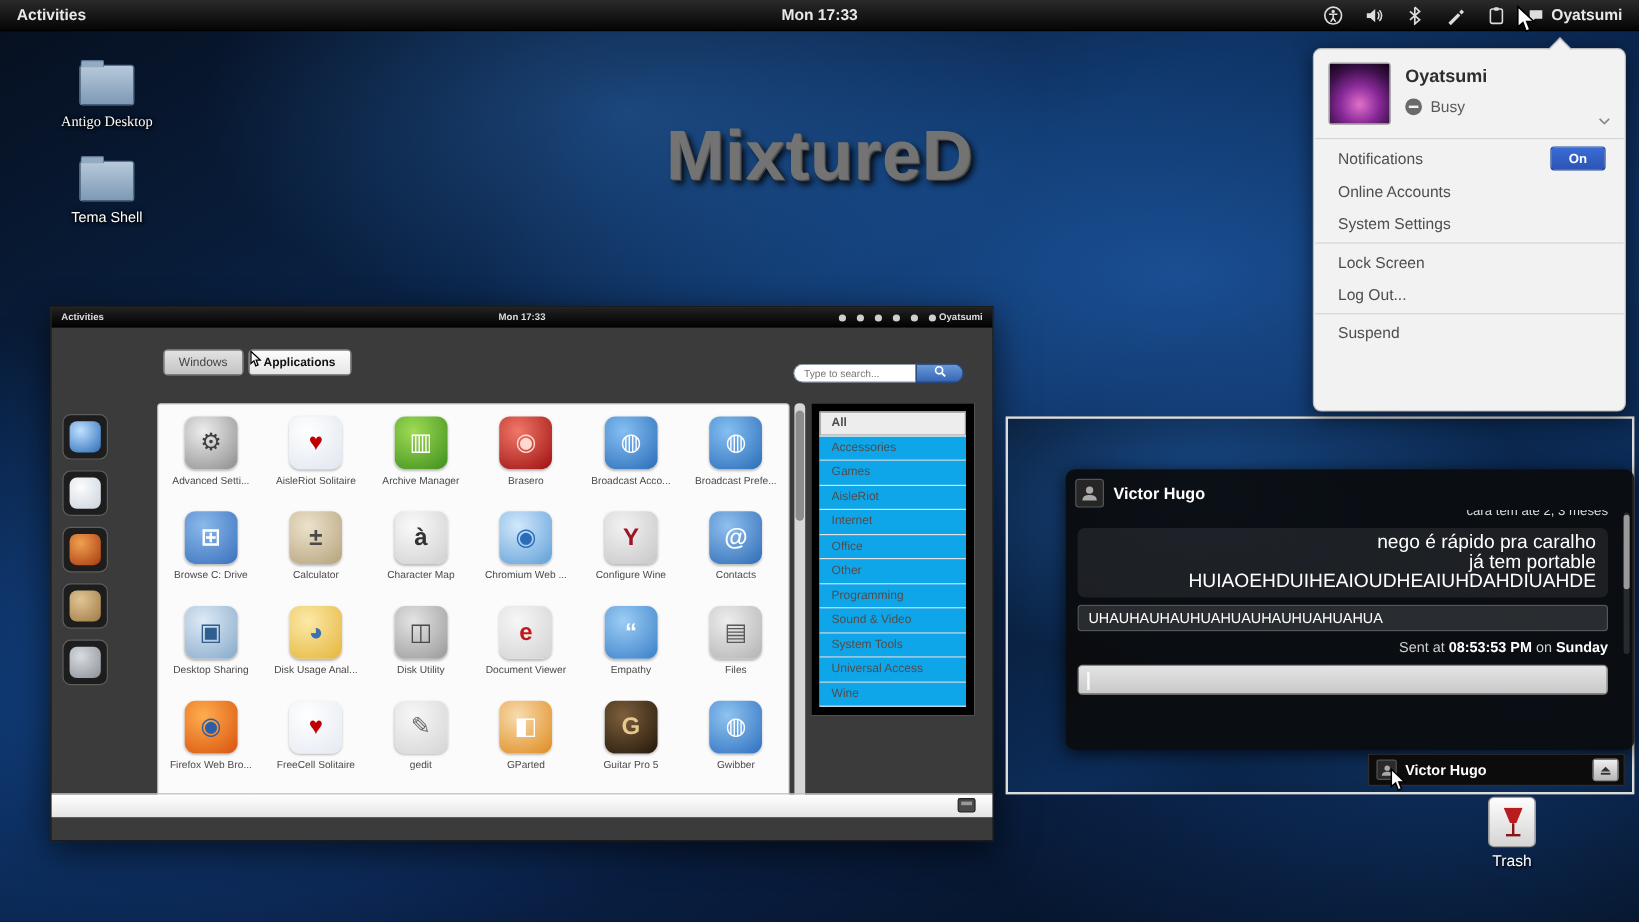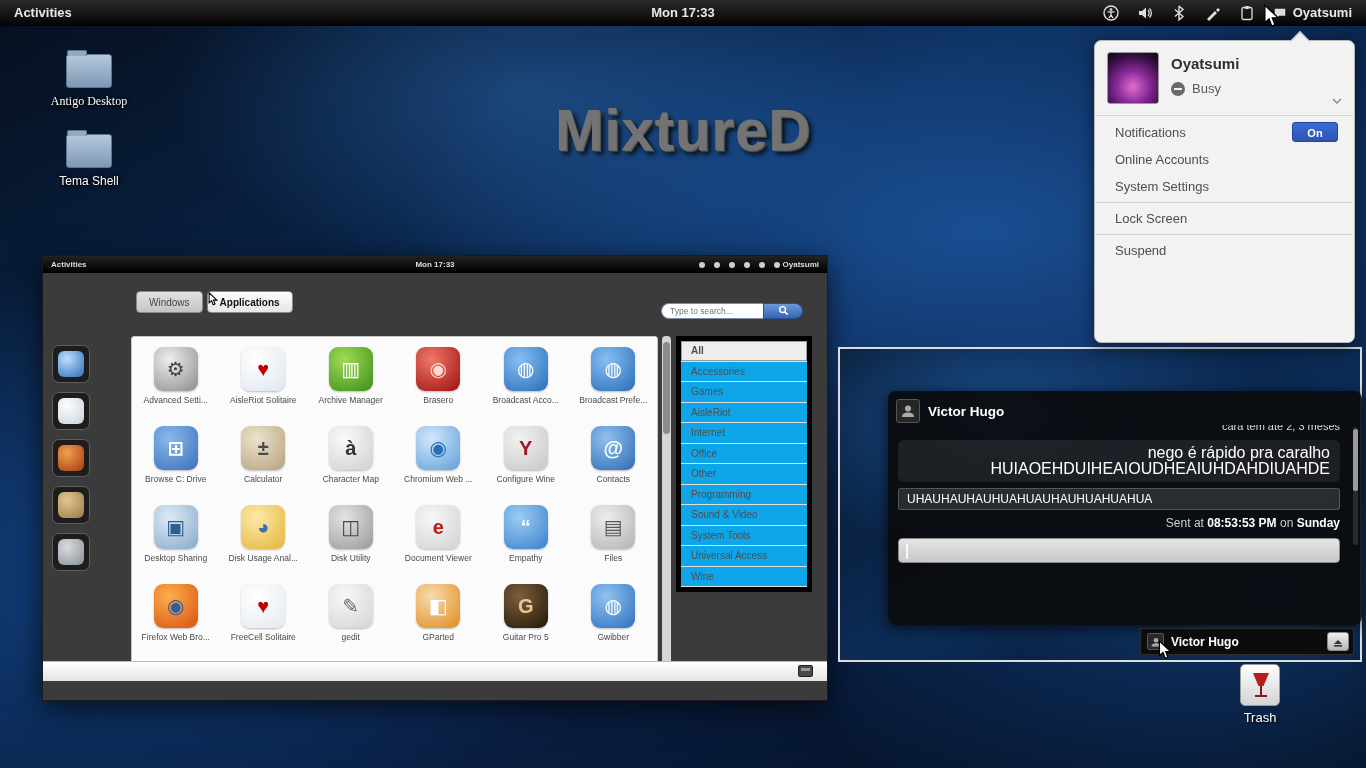--- a/index.html
+++ b/index.html
@@ -90,21 +90,21 @@
   .app-grid { display:grid; grid-template-columns:repeat(6,1fr); padding-top:6px; }
   .app-cell { height:79px; text-align:center; }
   .app-icon { width:44px; height:44px; margin:4px auto 0; border-radius:9px;
     background:radial-gradient(circle at 35% 28%, var(--c1), var(--c2));
     color:var(--gc); font-size:20px; line-height:44px; text-align:center; font-weight:bold;
     box-shadow:0 1px 2px rgba(0,0,0,0.25); }
   .app-label { margin-top:4px; font-size:8.5px; color:#4a4a4a; white-space:nowrap; overflow:hidden;
     text-overflow:ellipsis; padding:0 4px; }
   .ov-scroll { position:absolute; left:619px; top:63px; width:9px; height:343px; background:#d6d6d6; border-radius:4px; }
   .ov-thumb { position:absolute; left:1px; top:6px; width:7px; height:92px; background:#8c8c8c; border-radius:4px; }
-  .cat-panel { position:absolute; left:633px; top:63px; width:136px; background:#fff; border:5px solid #000000; }
+  .cat-panel { position:absolute; left:633px; top:63px; width:136px; background:#fff; border:7px solid #000000; }
   .cat-row { height:20.5px; line-height:20.5px; padding-left:10px; font-size:10px; color:#4e4e4e;
     border-bottom:1px solid #e0e0e0; background:#0ea5e9; }
   .cat-row.active { background:#ededed; box-shadow:inset 0 0 0 1px #9a9a9a; font-weight:bold; }
   .ov-bottom { position:absolute; left:0; bottom:0; width:100%; height:20px;
     background:linear-gradient(#ffffff,#e4e4e4); border-top:1px solid #bbb; }
   .tray-ico { position:absolute; right:14px; top:3px; width:15px; height:12px; background:#4a4a4a;
     border-radius:2px; border:1px solid #222; }
   .tray-ico:after { content:""; position:absolute; left:2px; top:2px; width:9px; height:3px; background:#9a9a9a; }
   
   .chat-frame { position:absolute; left:838px; top:347px; width:524px; height:315px;
@@ -231,20 +231,21 @@
   </div>
   <div class="um-sep"></div>
   <div class="um-row">
     <span>Notifications</span>
     <span class="toggle-on">On</span>
   </div>
   <div class="um-item">Online Accounts</div>
   <div class="um-item">System Settings</div>
   <div class="um-sep"></div>
   <div class="um-item">Lock Screen</div>
+  <div class="um-item">Log Out...</div>
   <div class="um-sep"></div>
   <div class="um-item">Suspend</div>
 </div>
 
 <div class="ov-window">
   <div class="ov-topbar">
     <span class="ov-tb-activities">Activities</span>
     <span class="ov-tb-clock">Mon 17:33</span>
     <span class="ov-tb-right">
       <span class="mini-dot"></span>
@@ -492,20 +493,21 @@
             <path d="M2 14 C2 10.5 5 9.5 8 9.5 C11 9.5 14 10.5 14 14 Z" fill="#aaa"></path>
           </svg>
       </span>
       <span class="chat-name">Victor Hugo</span>
     </div>
     <div class="chat-partial">
       <div>cara tem até 2, 3 meses</div>
     </div>
     <div class="chat-bubble">
       <div>nego é rápido pra caralho</div>
+      <div>já tem portable</div>
       <div>HUIAOEHDUIHEAIOUDHEAIUHDAHDIUAHDE</div>
     </div>
     <div class="chat-scroll">
       <div class="chat-scroll-thumb"></div>
     </div>
     <div class="chat-single">UHAUHAUHAUHUAHUAUHAUHUAHUAHUA</div>
     <div class="chat-sent">
       <span>Sent at</span>
       <b>08:53:53 PM</b>
       <span>on</span>

